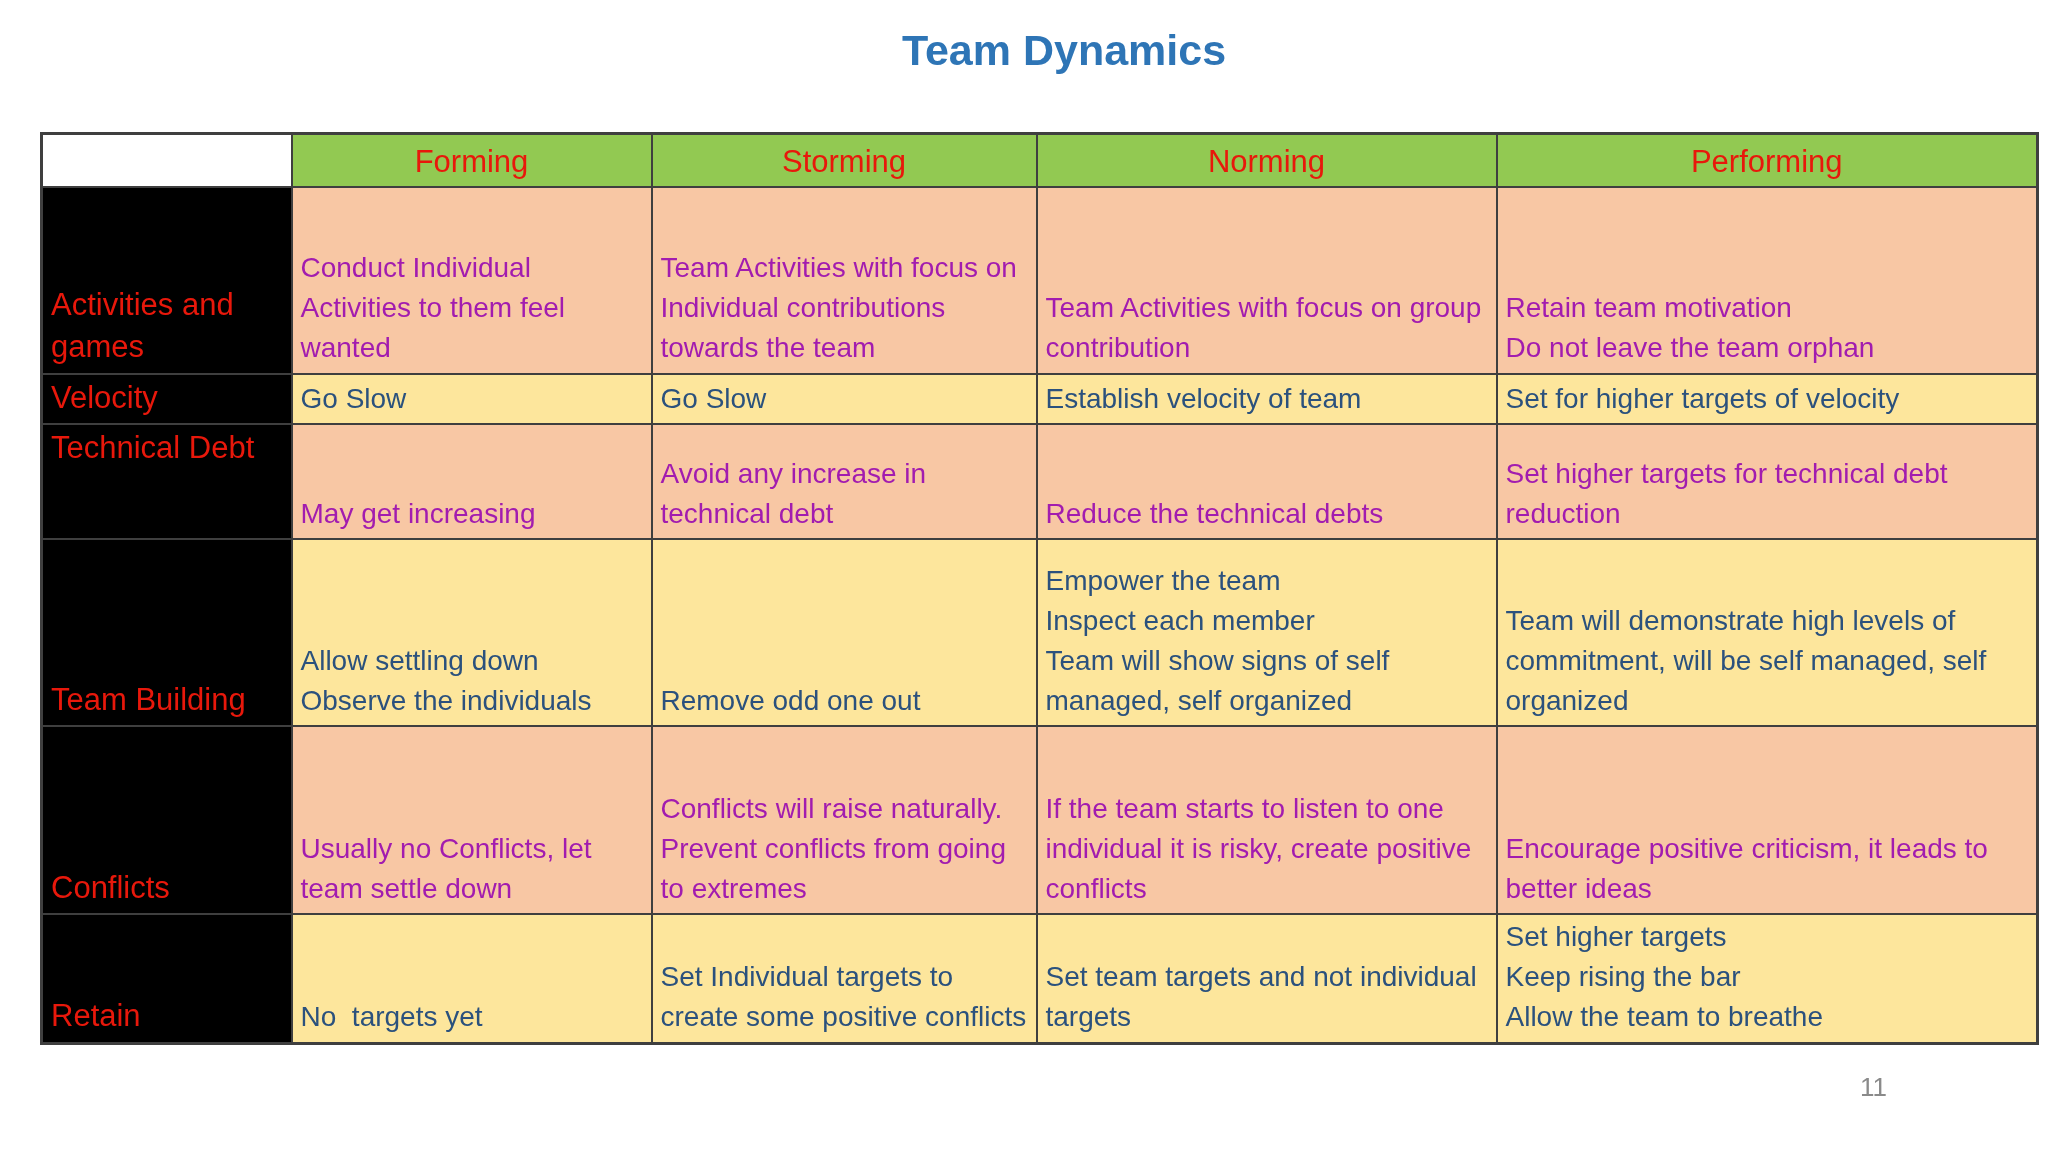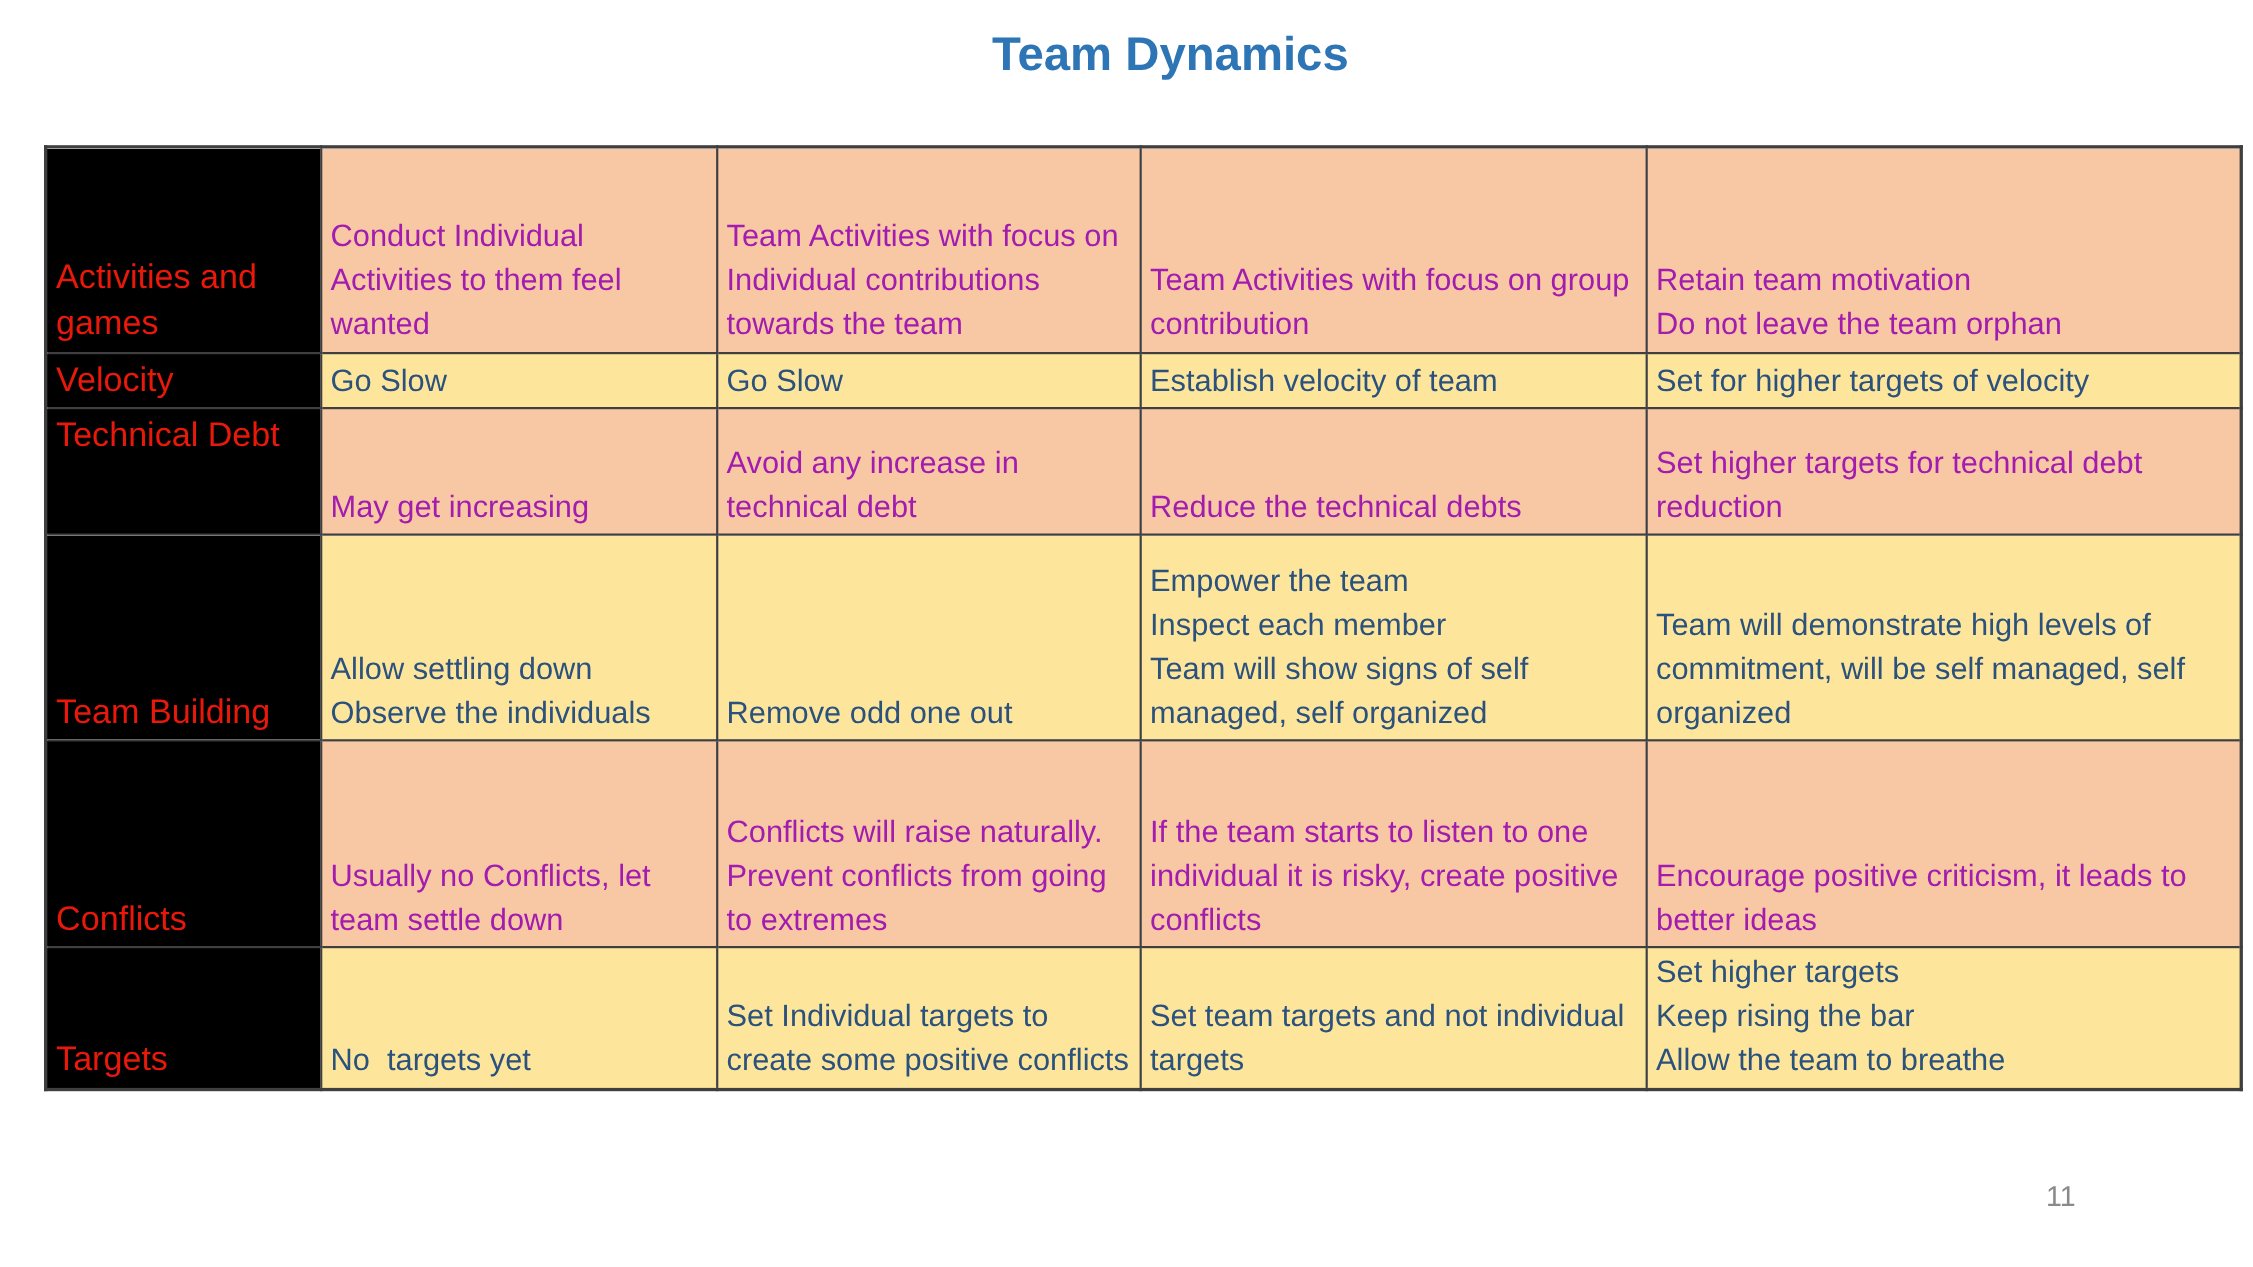--- a/index.html
+++ b/index.html
@@ -62,20 +62,27 @@
 
 <table class="matrix">
   <colgroup>
     <col class="c0">
       <col class="c1">
       <col class="c2">
       <col class="c3">
       <col class="c4">
   </colgroup>
   <tbody>
+      <tr class="hdr">
+    <td class="corner"></td>
+    <td class="chead">Forming</td>
+    <td class="chead">Storming</td>
+    <td class="chead">Norming</td>
+    <td class="chead">Performing</td>
+  </tr>
 
   <tr class="salmon r1">
     <td class="rhead">Activities and games</td>
     <td class="cell">Conduct Individual Activities to them feel wanted</td>
     <td class="cell">Team Activities with focus on Individual contributions towards the team</td>
     <td class="cell">Team Activities with focus on group contribution</td>
     <td class="cell">Retain team motivation
 Do not leave the team orphan</td>
   </tr>
 
@@ -108,21 +115,21 @@
 
   <tr class="salmon r5">
     <td class="rhead">Conflicts</td>
     <td class="cell">Usually no Conflicts, let team settle down</td>
     <td class="cell">Conflicts will raise naturally. Prevent conflicts from going to extremes</td>
     <td class="cell">If the team starts to listen to one individual it is risky, create positive conflicts</td>
     <td class="cell">Encourage positive criticism, it leads to better ideas</td>
   </tr>
 
   <tr class="yellow r6">
-    <td class="rhead">Targets</td>
+    <td class="rhead">Retain</td>
     <td class="cell">No  targets yet</td>
     <td class="cell">Set Individual targets to create some positive conflicts</td>
     <td class="cell">Set team targets and not individual targets</td>
     <td class="cell">Set higher targets
 Keep rising the bar
 Allow the team to breathe</td>
   </tr>
 </tbody>
   </table>
 

